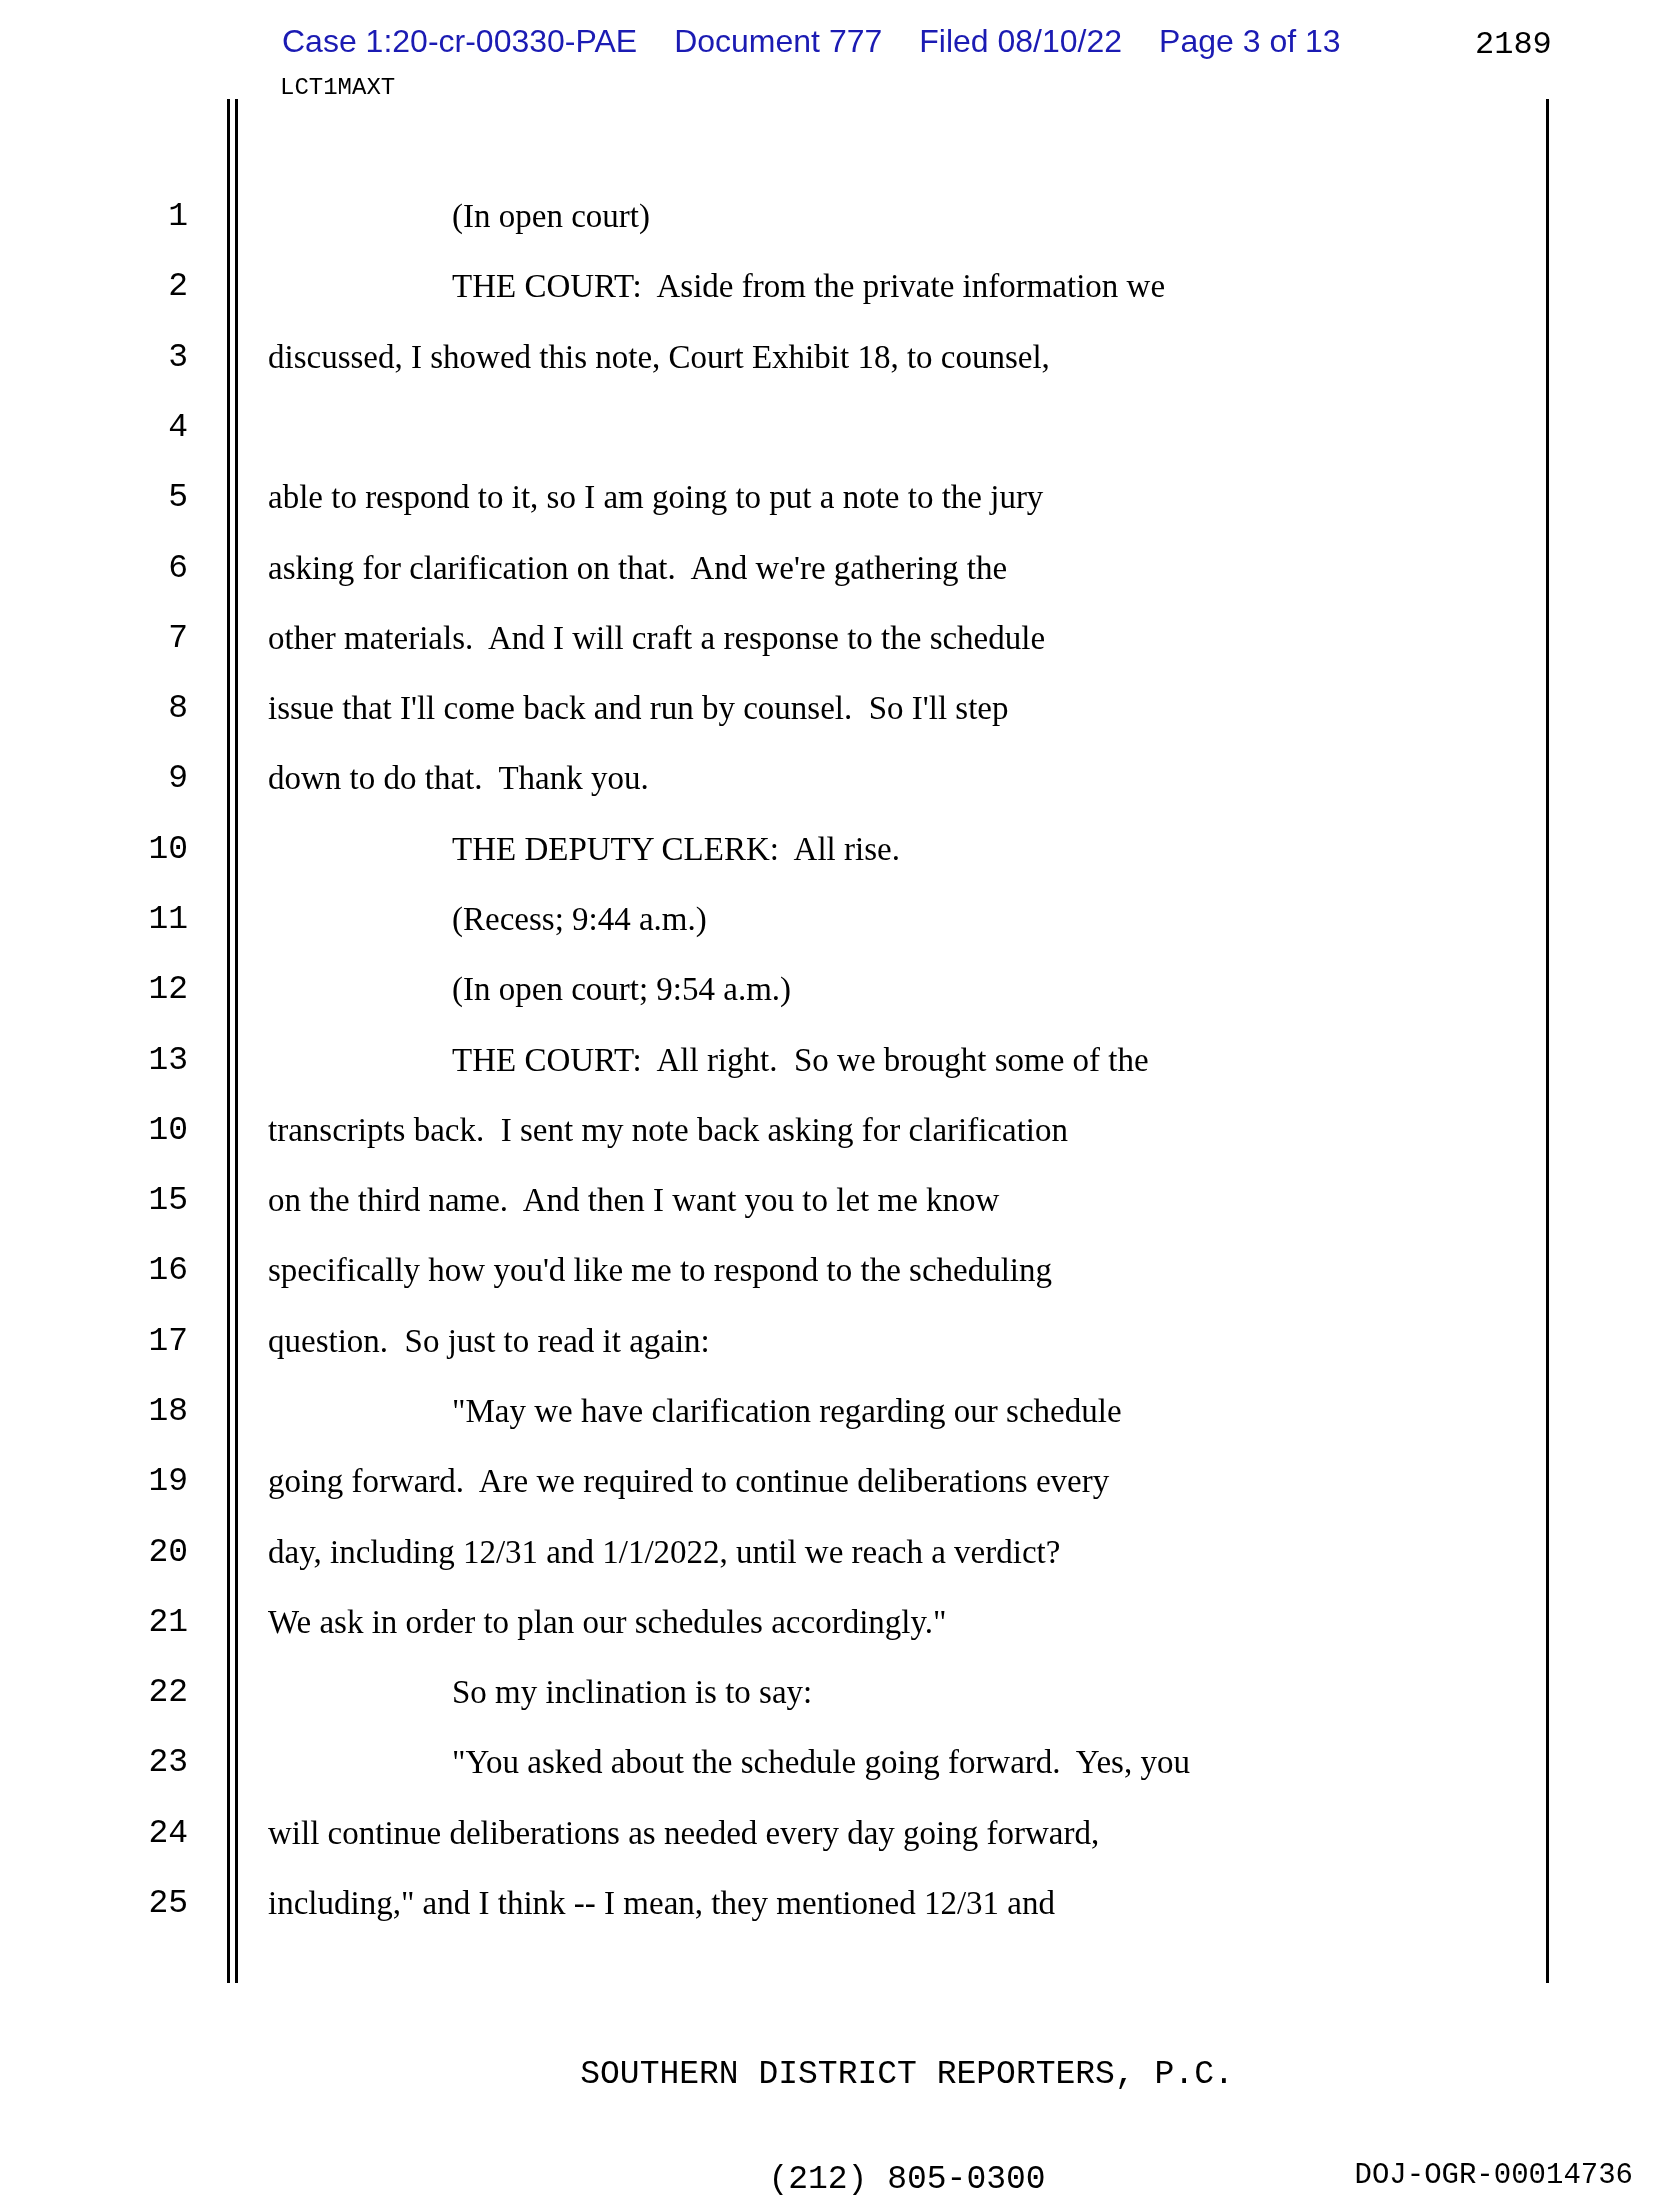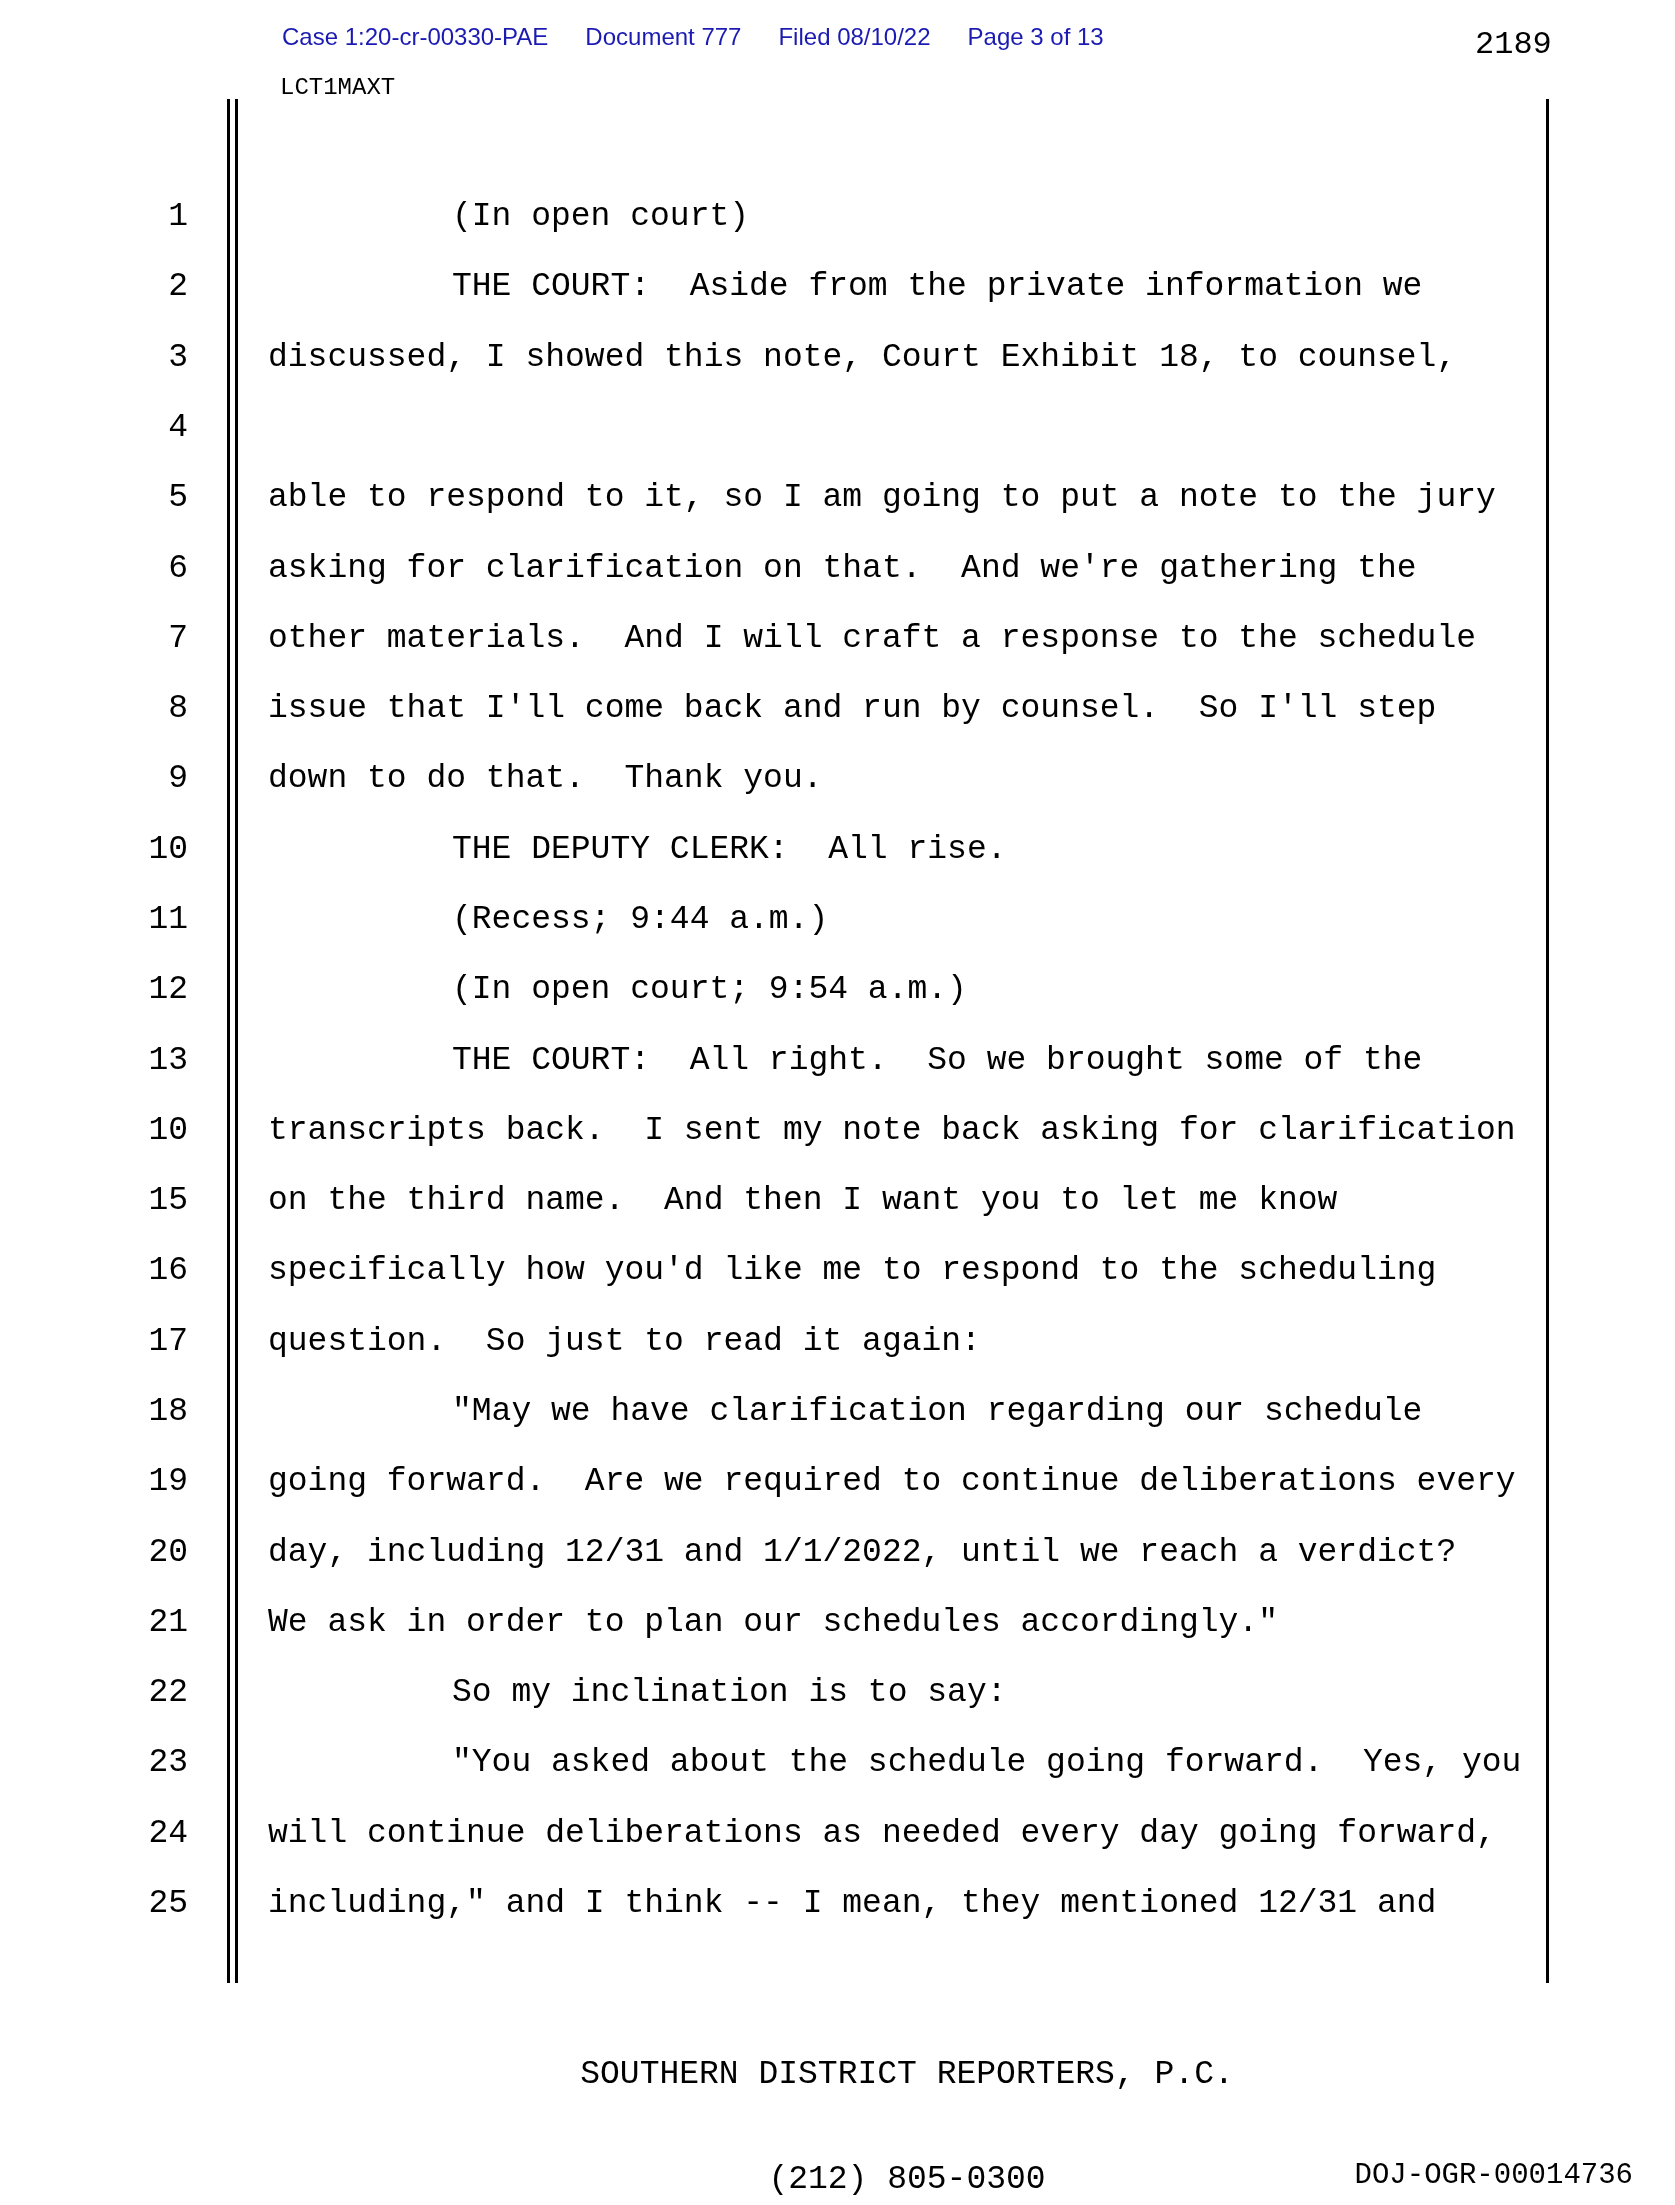--- a/index.html
+++ b/index.html
@@ -13,21 +13,21 @@
     overflow: hidden;
   }
   
   .header-stamp {
     position: absolute;
     left: 282px;
     top: 25px;
     display: flex;
     gap: 37px;
     font-family: "Liberation Sans", sans-serif;
-    font-size: 24px;
+    font-size: 32px;
     line-height: 1;
     white-space: pre;
   }
   .page-stamp {
     position: absolute;
     left: 1475px;
     top: 29px;
     font-size: 32px;
     line-height: 1;
   }
@@ -56,20 +56,21 @@
     position: absolute;
     left: 79px;
     width: 109px;
     text-align: right;
     white-space: pre;
   }
   .row .txt {
     position: absolute;
     left: 268px;
     white-space: pre;
+    font-family: Liberation Serif, serif;
   }
   .row.indent .txt { padding-left: 184px; }
   
   .footer {
     position: absolute;
     left: 268px;
     width: 1278px;
     top: 1987px;
     text-align: center;
     font-size: 33px;

